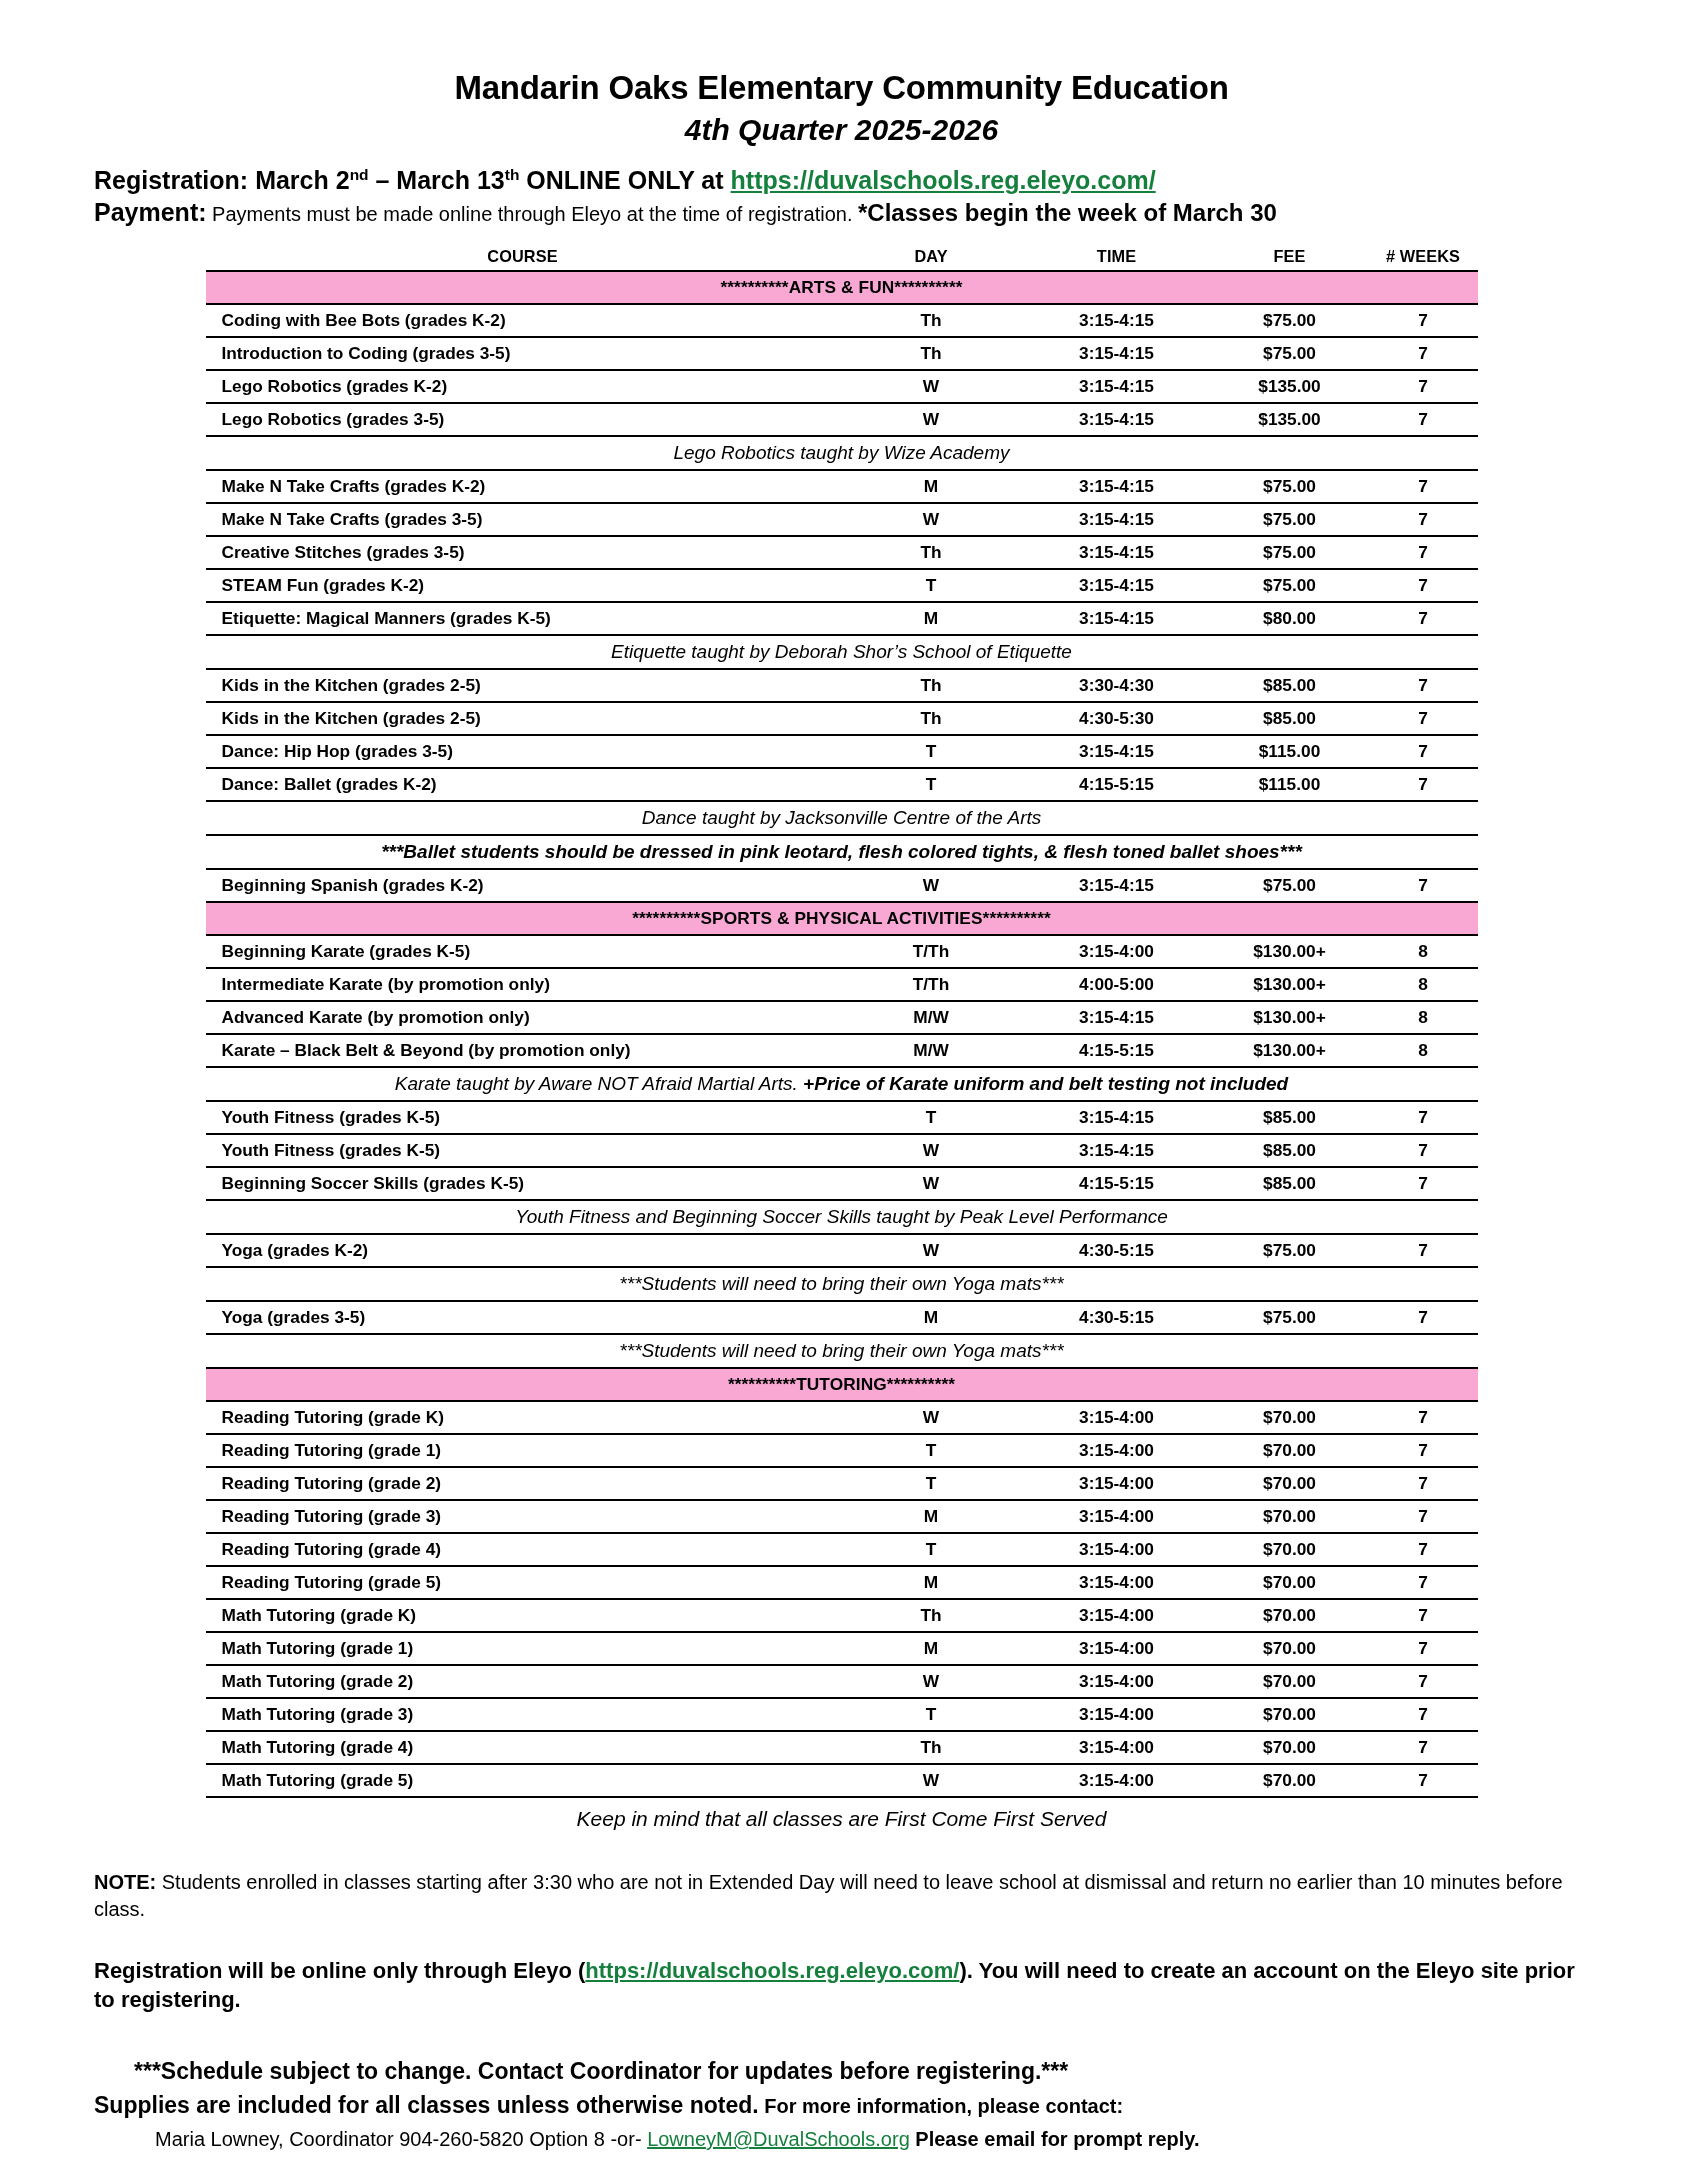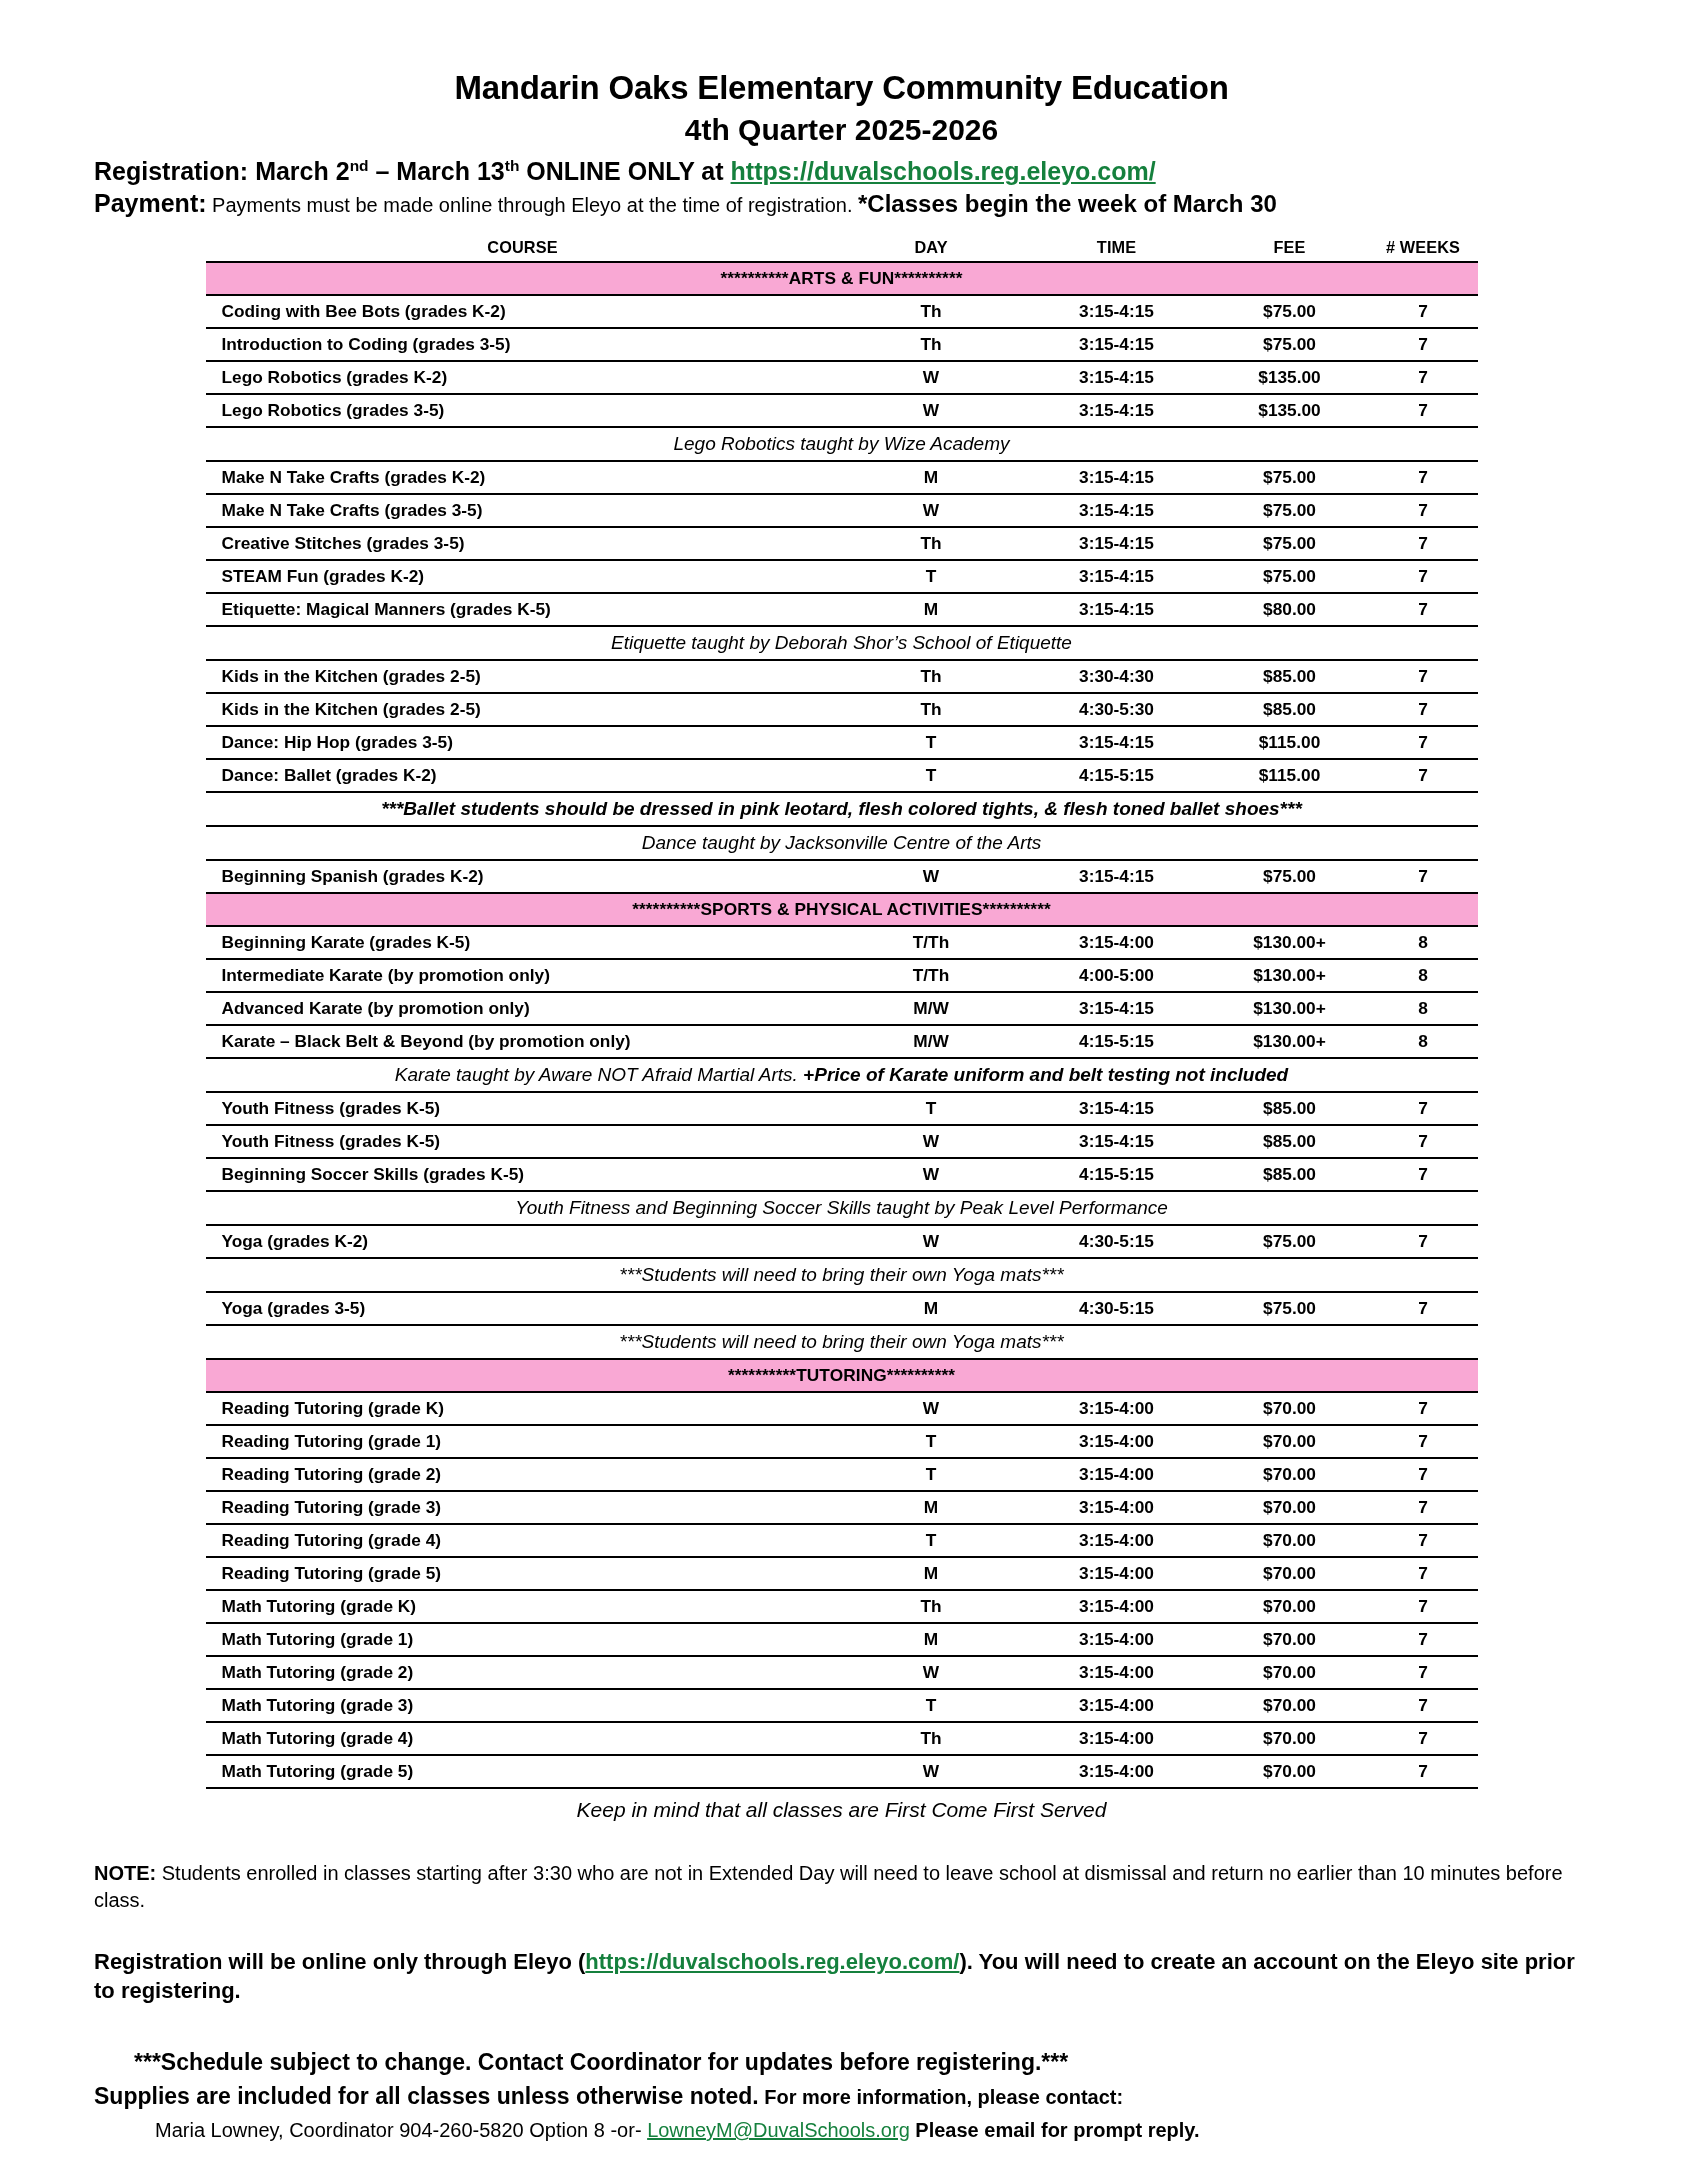--- a/index.html
+++ b/index.html
@@ -32,21 +32,22 @@
     font-weight: bold;
     line-height: 1.18;
     letter-spacing: -0.2px;
     margin: 0;
   }
   .doc-subtitle {
     text-align: center;
     font-size: 30px;
     font-weight: bold;
     line-height: 1.18;
-    margin: 4px 0 8px 0;
+    margin: 4px 0 17px 0;
+    font-style: italic;
   }
 
   
   .reg-line {
     font-size: 25px;
     font-weight: bold;
     line-height: 1.28;
     margin: 0;
     white-space: nowrap;
   }
@@ -318,24 +319,24 @@
             <td>7</td>
           </tr>
           <tr class="course-row">
             <td class="course-name">Dance: Ballet (grades K-2)</td>
             <td>T</td>
             <td>4:15-5:15</td>
             <td>$115.00</td>
             <td>7</td>
           </tr>
           <tr class="note-row">
+            <td colspan="5">Dance taught by Jacksonville Centre of the Arts</td>
+          </tr>
+          <tr class="note-row">
             <td colspan="5" class="strong-note">***Ballet students should be dressed in pink leotard, flesh colored tights, &amp; flesh toned ballet shoes***</td>
-          </tr>
-          <tr class="note-row">
-            <td colspan="5">Dance taught by Jacksonville Centre of the Arts</td>
           </tr>
           <tr class="course-row">
             <td class="course-name">Beginning Spanish (grades K-2)</td>
             <td>W</td>
             <td>3:15-4:15</td>
             <td>$75.00</td>
             <td>7</td>
           </tr>
           <tr class="section-row">
             <td colspan="5">**********SPORTS &amp; PHYSICAL ACTIVITIES**********</td>

